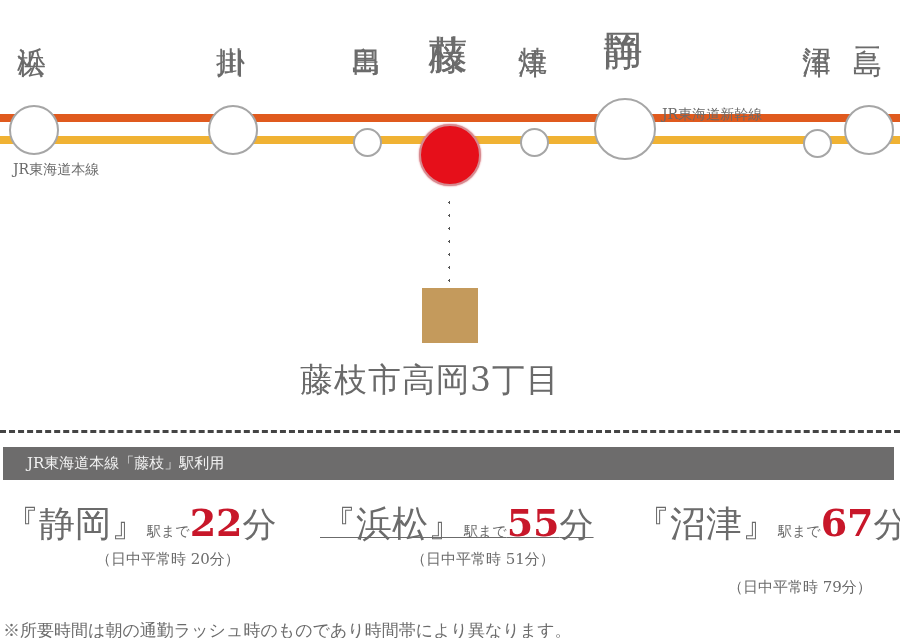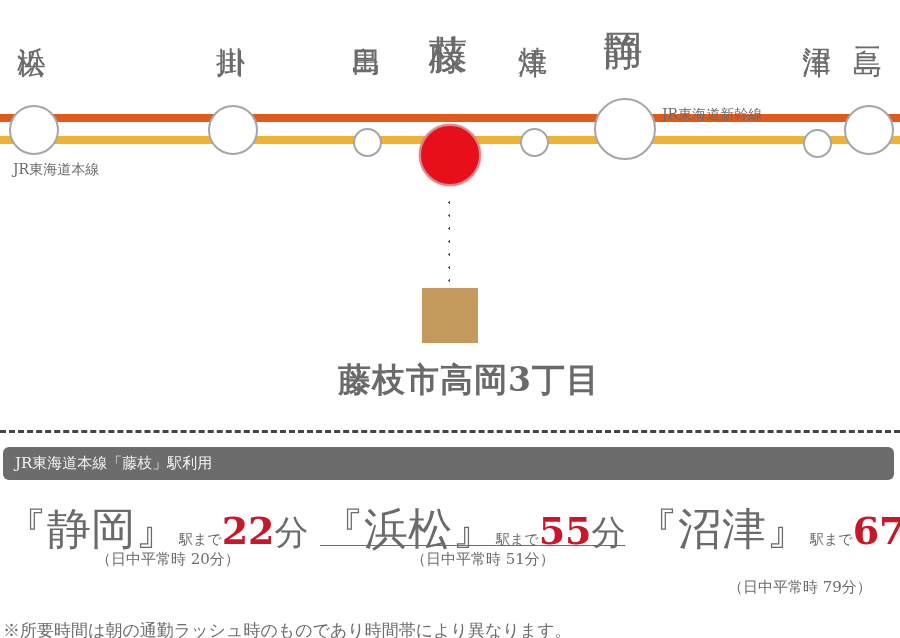--- a/index.html
+++ b/index.html
@@ -17,28 +17,28 @@
                      border: 2px solid #d58a90; box-shadow: 0 0 2px #e06a70; }
   .vname { position: absolute; writing-mode: vertical-rl; text-orientation: upright;
            color: #6b6b6b; line-height: 1; letter-spacing: 2px; }
   .vname.s { font-size: 29px; }
   .vname.l { font-size: 39px; letter-spacing: 0px; }
   .line-label { position: absolute; font-size: 14px; color: #6a6a6a; white-space: nowrap; }
   .dots { position: absolute; left: 448px; top: 196px; width: 2px; height: 90px;
           background-image: radial-gradient(circle, #555 1px, transparent 1.3px);
           background-size: 3px 13px; background-repeat: repeat-y; }
   .site-marker { position: absolute; left: 422px; top: 288px; width: 56px; height: 55px; background: #c49a5c; }
-  .site-name { position: absolute; left: 300px; width: 300px; top: 358px; text-align: right;
-               font-size: 33px; color: #6a6a6a; font-weight: bold; letter-spacing: 1px; }
+  .site-name { position: absolute; left: 300px; width: 300px; top: 358px; text-align: left;
+               font-size: 33px; color: #6a6a6a; font-weight: normal; letter-spacing: 1px; }
   .dashed { position: absolute; left: 0; top: 430px; width: 900px; height: 0;
             border-top: 3px dashed #444; }
   .bar { position: absolute; left: 3px; top: 447px; width: 891px; height: 33px; background: #6d6c6c;
-         color: #f2f2f2; font-size: 15px; line-height: 33px; box-sizing: border-box; padding-left: 12px; border-radius: 6px; }
+         color: #f2f2f2; font-size: 15px; line-height: 33px; box-sizing: border-box; padding-left: 24px; }
   .route { position: absolute; top: 500px; white-space: nowrap; color: #6b6b6b; }
-  .route .dest { font-size: 44px; }
+  .route .dest { font-size: 36px; }
   .route .suffix { font-size: 14px; }
   .route .mins { font-size: 38px; color: #c8172a; font-weight: bold; }
   .route .unit { font-size: 34px; }
   .note { position: absolute; top: 550px; font-size: 15px; color: #6b6b6b; white-space: nowrap; }
   .footnote { position: absolute; left: 3px; top: 619px; font-size: 17px; color: #6b6b6b; white-space: nowrap; }
 </style>
 </head>
 <body>
 
 <div class="line line-shinkansen"></div>

